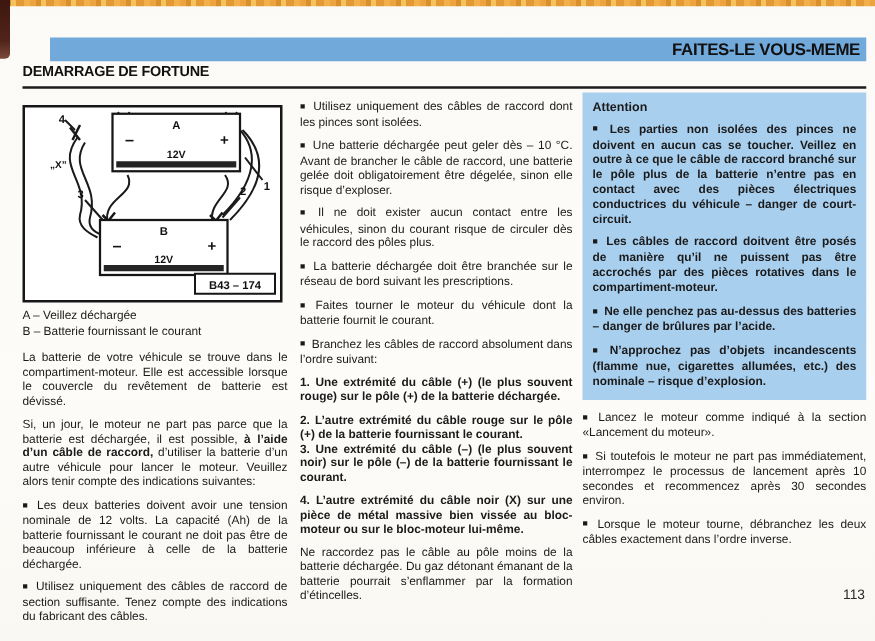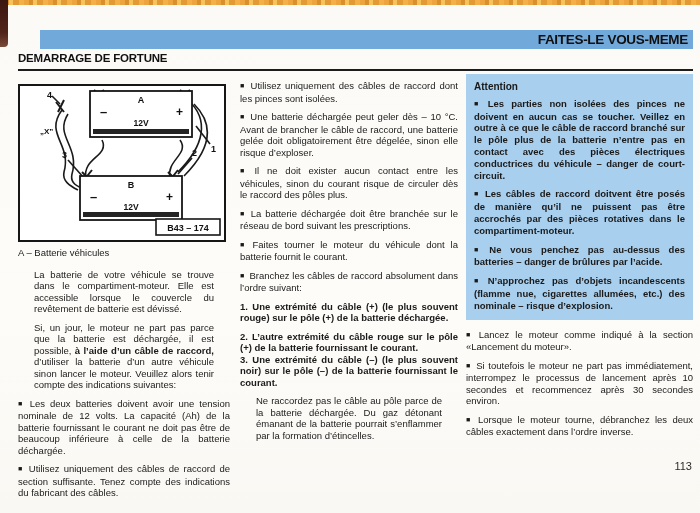--- a/index.html
+++ b/index.html
@@ -36,42 +36,42 @@
     position:absolute;left:18px;top:52px;
     font-weight:bold;font-size:11.5px;letter-spacing:-0.2px;color:#111;
   }
   .rule{
     position:absolute;left:18px;top:69px;width:675px;height:2px;background:#1c1c1c;
   }
   .col{position:absolute;font-size:9.5px;line-height:11.5px;}
   .col1{left:18px;top:84px;width:212px;}
   .col2{left:240px;top:80px;width:218px;}
   .col3{left:466px;top:74px;width:227px;}
-  p.para{margin:0 16px 7px;text-align:justify;}
+  p.para{margin:0 0 7px;text-align:justify;}
   p.b{margin:0 0 7px;text-align:justify;}
   .sq{font-size:7px;margin-right:5px;position:relative;top:-1px;}
   .steps p{margin:0 0 7px;text-align:justify;font-weight:bold;}
   .steps p.joined{margin-top:-7px;}
   .figure-box{
     width:204px;height:154px;border:2px solid #161616;background:#fff;margin-bottom:5px;
   }
   .figure-captions{margin:1px 0 9px;font-size:9.5px;line-height:12.5px;}
   svg text{font-family:"Liberation Sans", sans-serif;fill:#111;}
   .attention{
     background:#a9cfee;
     padding:7px 8px 8px;
     font-weight:bold;
     margin-bottom:9px;
     line-height:11.8px;
   }
   .attention .att-title{margin:0 0 5px;font-size:10px;}
   .attention p.b{margin:0 0 7px;}
   .attention p.b:last-child{margin-bottom:0;}
   .page-number{
-    position:absolute;right:8px;top:460px;font-size:11px;color:#2c2c2c;
+    position:absolute;right:8px;top:470px;font-size:11px;color:#2c2c2c;
   }
 </style>
 </head>
 <body>
 
 <div class="page">
   <div class="scan-strip-top"></div>
   <div class="scan-corner-left"></div>
 
   <div class="header-bar">
@@ -124,49 +124,51 @@
         <text x="20" y="48" font-size="8" font-weight="bold">„X”</text>
         <text x="191" y="66" font-size="9" font-weight="bold">1</text>
         <text x="172" y="70" font-size="9" font-weight="bold">2</text>
         <text x="42" y="72" font-size="9" font-weight="bold">3</text>
 
         <rect x="136" y="133" width="64" height="16" fill="#ffffff" stroke="#161616" stroke-width="1.6"></rect>
         <text x="168" y="145" font-size="9" font-weight="bold" text-anchor="middle">B43 – 174</text>
       </svg>
     </div>
     <div class="figure-captions">
-      <div>A – Batterie véhicules</div>
+      <div>A – Veillez déchargée</div>
+      <div>B – Batterie fournissant le courant</div>
     </div>
     <p class="para">La batterie de votre véhicule se trouve dans le compartiment-moteur. Elle est accessible lorsque le couvercle du revêtement de batterie est dévissé.</p>
-    <p class="para"><span>Si, un jour, le moteur ne part pas parce que la batterie est déchargée, il est possible, </span><b>à l’aide d’un câble de raccord,</b><span> d’utiliser la batterie d’un autre véhicule sinon lancer le moteur. Veuillez alors tenir compte des indications suivantes:</span></p>
+    <p class="para"><span>Si, un jour, le moteur ne part pas parce que la batterie est déchargée, il est possible, </span><b>à l’aide d’un câble de raccord,</b><span> d’utiliser la batterie d’un autre véhicule pour lancer le moteur. Veuillez alors tenir compte des indications suivantes:</span></p>
     <p class="b"><span class="sq">■</span><span>Les deux batteries doivent avoir une tension nominale de 12 volts. La capacité (Ah) de la batterie fournissant le courant ne doit pas être de beaucoup inférieure à celle de la batterie déchargée.</span></p>
     <p class="b"><span class="sq">■</span><span>Utilisez uniquement des câbles de raccord de section suffisante. Tenez compte des indications du fabricant des câbles.</span></p>
   </div>
 
   <div class="col col2">
     <p class="b"><span class="sq">■</span><span>Utilisez uniquement des câbles de raccord dont les pinces sont isolées.</span></p>
     <p class="b"><span class="sq">■</span><span>Une batterie déchargée peut geler dès – 10 °C. Avant de brancher le câble de raccord, une batterie gelée doit obligatoirement être dégelée, sinon elle risque d’exploser.</span></p>
     <p class="b"><span class="sq">■</span><span>Il ne doit exister aucun contact entre les véhicules, sinon du courant risque de circuler dès le raccord des pôles plus.</span></p>
     <p class="b"><span class="sq">■</span><span>La batterie déchargée doit être branchée sur le réseau de bord suivant les prescriptions.</span></p>
     <p class="b"><span class="sq">■</span><span>Faites tourner le moteur du véhicule dont la batterie fournit le courant.</span></p>
     <p class="b"><span class="sq">■</span><span>Branchez les câbles de raccord absolument dans l’ordre suivant:</span></p>
     <div class="steps">
       <p>1. Une extrémité du câble (+) (le plus souvent rouge) sur le pôle (+) de la batterie déchargée.</p>
       <p>2. L’autre extrémité du câble rouge sur le pôle (+) de la batterie fournissant le courant.</p>
       <p class="joined">3. Une extrémité du câble (–) (le plus souvent noir) sur le pôle (–) de la batterie fournissant le courant.</p>
+      <p>4. L’autre extrémité du câble noir (X) sur une pièce de métal massive bien vissée au bloc-moteur ou sur le bloc-moteur lui-même.</p>
     </div>
-    <p class="para">Ne raccordez pas le câble au pôle parce de la batterie déchargée. Du gaz détonant émanant de la batterie pourrait s’enflammer par la formation d’étincelles.</p>
+    <p class="para">Ne raccordez pas le câble au pôle moins de la batterie déchargée. Du gaz détonant émanant de la batterie pourrait s’enflammer par la formation d’étincelles.</p>
   </div>
 
   <div class="col col3">
     <div class="attention">
       <p class="att-title">Attention</p>
       <p class="b"><span class="sq">■</span><span>Les parties non isolées des pinces ne doivent en aucun cas se toucher. Veillez en outre à ce que le câble de raccord branché sur le pôle plus de la batterie n’entre pas en contact avec des pièces électriques conductrices du véhicule – danger de court-circuit.</span></p>
       <p class="b"><span class="sq">■</span><span>Les câbles de raccord doitvent être posés de manière qu’il ne puissent pas être accrochés par des pièces rotatives dans le compartiment-moteur.</span></p>
-      <p class="b"><span class="sq">■</span><span>Ne vous penchez pas au-dessus des batteries – danger de brûlures par l’acide.</span></p>
+      <p class="b"><span class="sq">■</span><span>Ne elle penchez pas au-dessus des batteries – danger de brûlures par l’acide.</span></p>
       <p class="b"><span class="sq">■</span><span>N’approchez pas d’objets incandescents (flamme nue, cigarettes allumées, etc.) des nominale – risque d’explosion.</span></p>
     </div>
     <p class="b"><span class="sq">■</span><span>Lancez le moteur comme indiqué à la section «Lancement du moteur».</span></p>
     <p class="b"><span class="sq">■</span><span>Si toutefois le moteur ne part pas immédiatement, interrompez le processus de lancement après 10 secondes et recommencez après 30 secondes environ.</span></p>
     <p class="b"><span class="sq">■</span><span>Lorsque le moteur tourne, débranchez les deux câbles exactement dans l’ordre inverse.</span></p>
   </div>
 
   <div class="page-number">113</div>
 </div>
 

